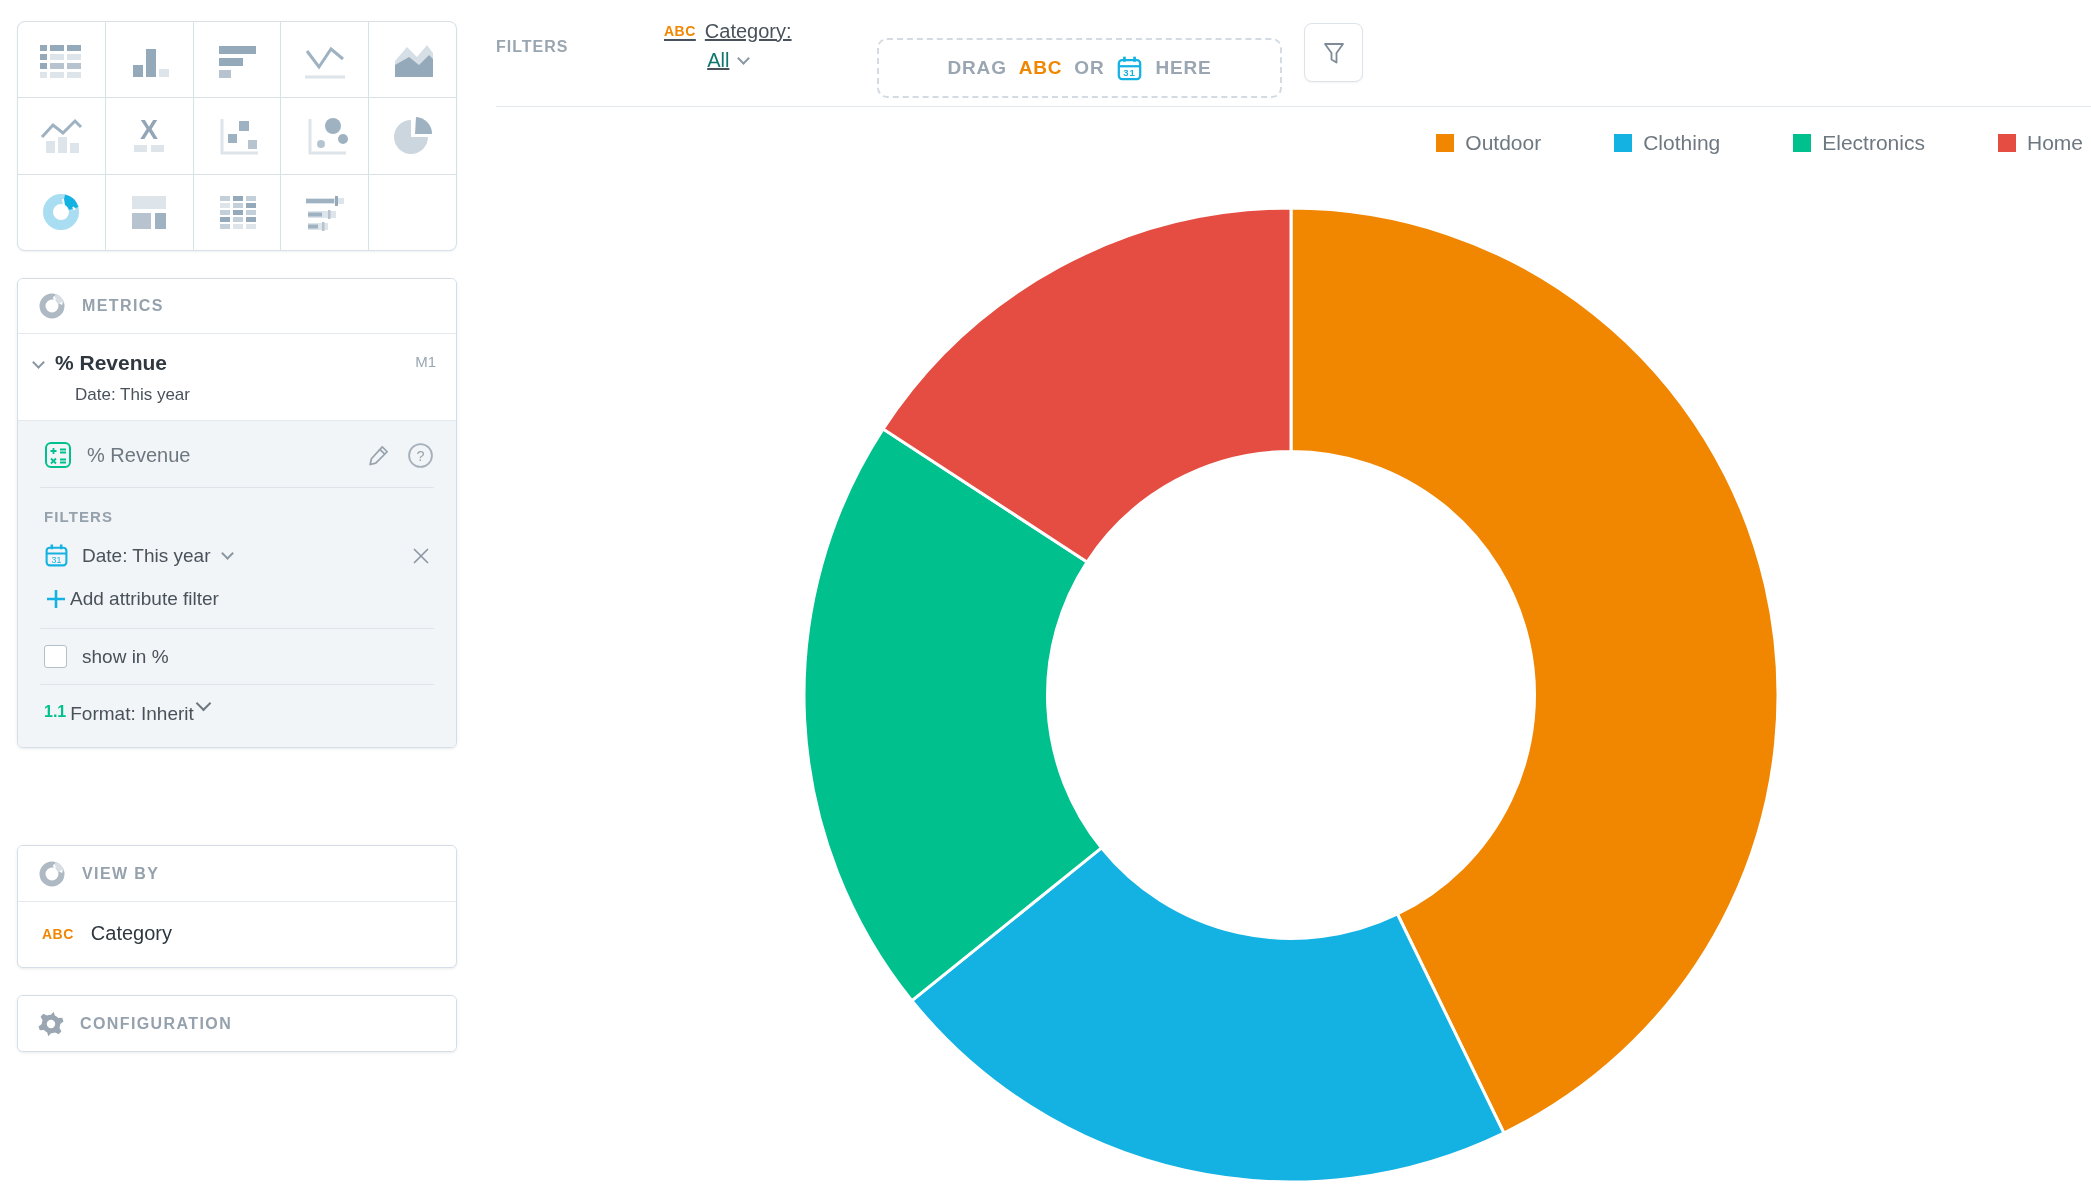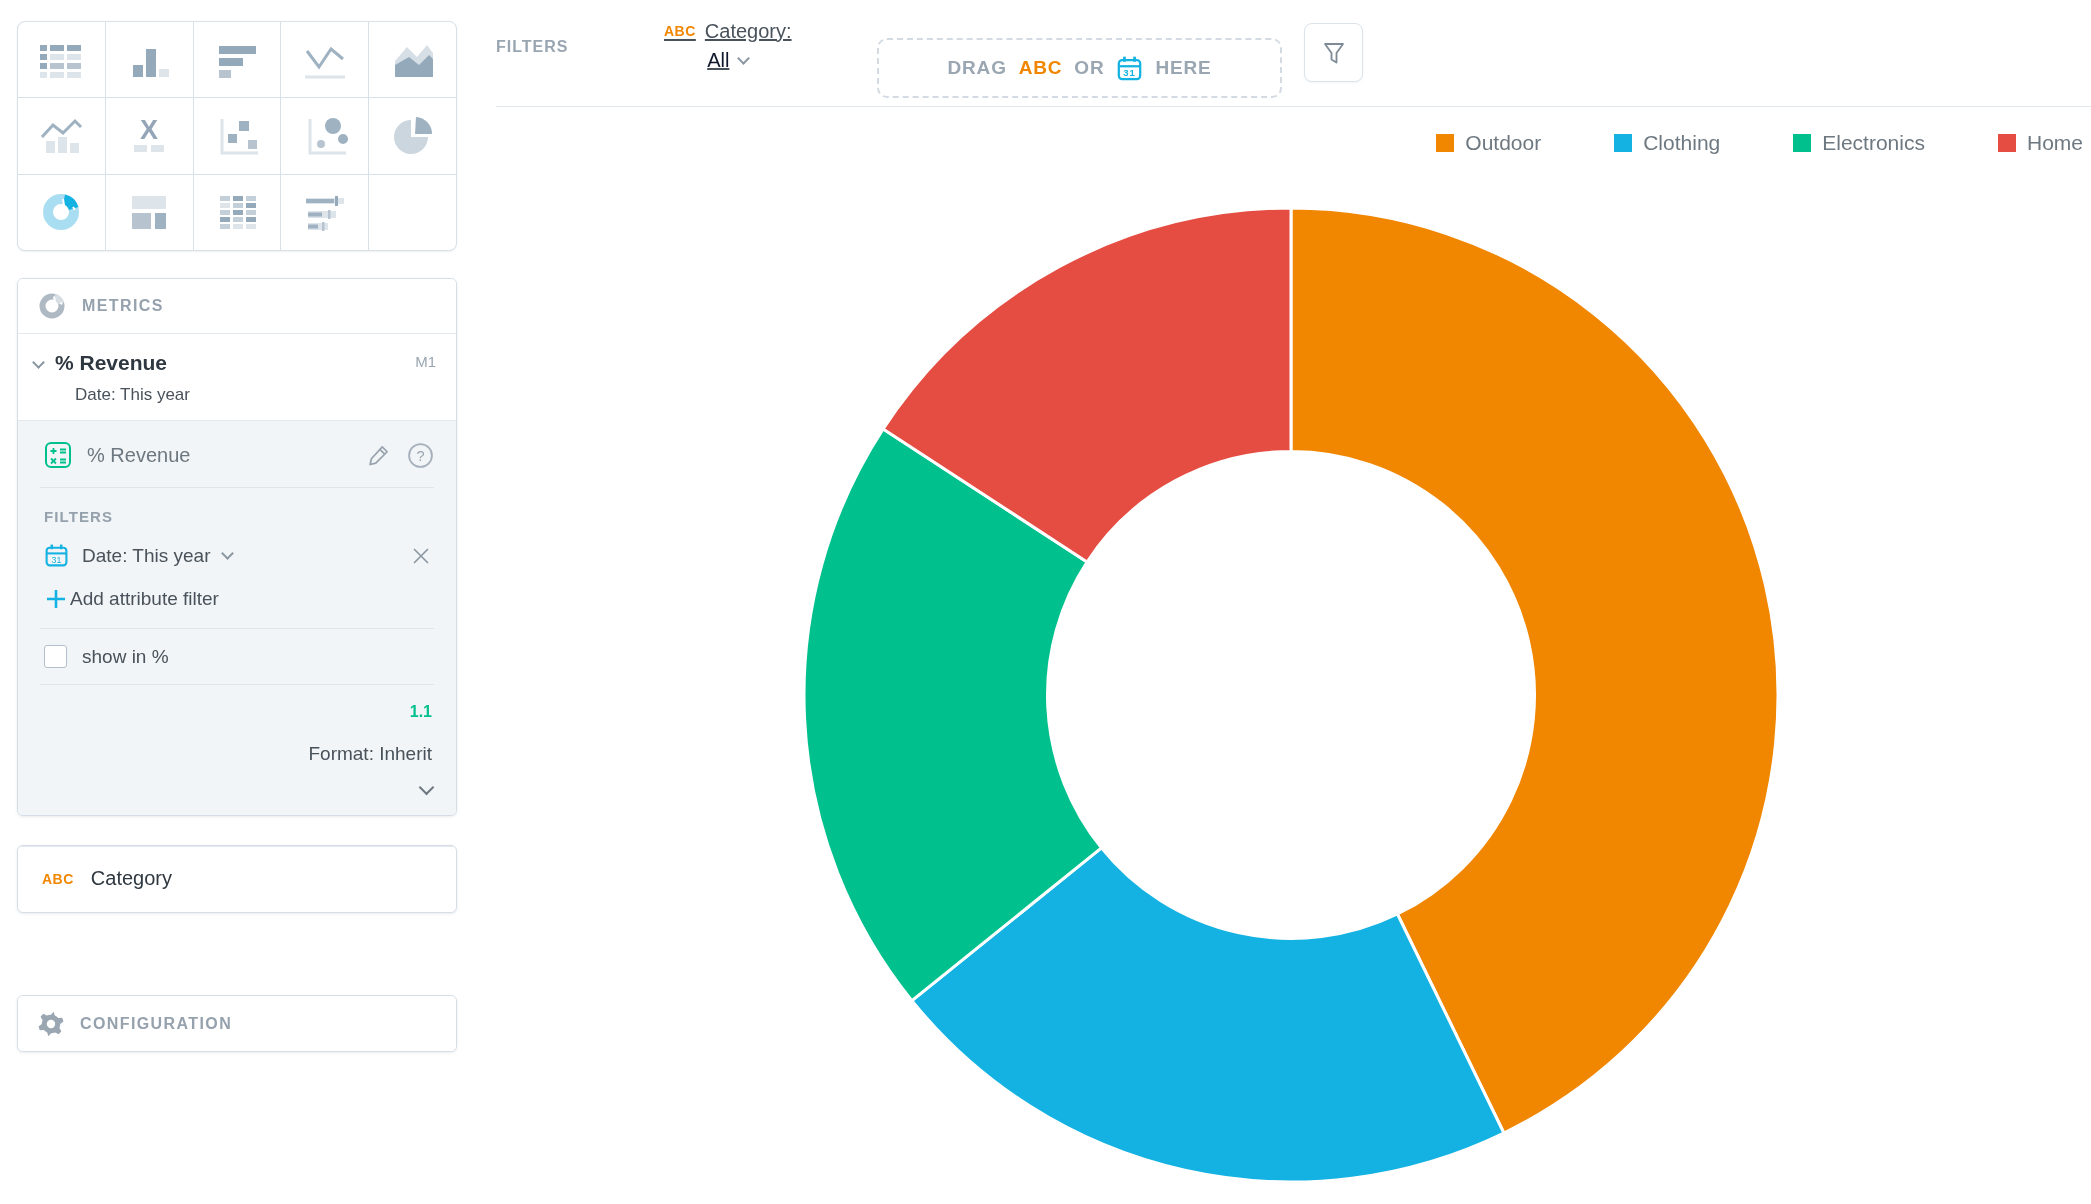--- a/index.html
+++ b/index.html
@@ -33,40 +33,40 @@
 
   .metric-body { background:#f2f5f7; padding-bottom:16px; }
   .calc-row { display:flex; align-items:center; gap:15px; padding:20px 22px 18px 26px; }
   .calc-name { font-size:20px; color:#6d7780; flex:1; }
   .inset-divider { border-top:1px solid #dee4ea; margin:0 22px; }
   .sub-label { font-size:15px; font-weight:bold; letter-spacing:1.1px; color:#95a1ad;
                padding:20px 26px 6px 26px; }
   .filter-row { display:flex; align-items:center; gap:13px; padding:12px 24px 12px 26px; font-size:19px; }
   .add-row { display:flex; align-items:flex-end; gap:3px; padding:8px 24px 18px 27px; font-size:19px; cursor:pointer; }
   .check-row { display:flex; align-items:center; gap:15px; padding:16px 24px 16px 26px; font-size:19px; }
-  .format-row { display:flex; align-items:flex-end; gap:22px; padding:18px 24px 6px 26px; font-size:19px; cursor:pointer;flex-direction:column; }
+  .format-row { display:flex; align-items:flex-start; gap:4px; padding:18px 24px 6px 26px; font-size:19px; cursor:pointer; }
   .green { color:var(--green,#00c18d); font-weight:bold; font-size:16px; }
 
   .chev { width:9px; height:9px; border-right:2px solid #8a96a1; border-bottom:2px solid #8a96a1;
           transform:rotate(45deg); display:inline-block; margin-top:-5px; }
   .chev.big { width:11px; height:11px; border-width:2.5px; border-color:#6d7780; }
 
   .checkbox { width:23px; height:23px; border:1.5px solid #b4bfca; border-radius:3px; background:#fff; cursor:pointer; }
 
   .viewby-row { display:flex; align-items:center; gap:17px; padding:20px 22px 22px 24px;
                 border-top:1px solid #e3e9ee; }
   .abc-tag { font-size:14px; font-weight:bold; color:var(--orange,#f18600); letter-spacing:.5px; }
   .attr-name { font-size:20px; color:#2f3840; }
 
   
   #topbar-label { left:496px; top:38px; font-size:16px; font-weight:bold; letter-spacing:1px; color:#99a5b0; }
   #category-chip { left:664px; top:20px; text-align:right; cursor:pointer;text-decoration:underline; }
   #category-chip .l1 { font-size:20px; color:#49525b; }
   #category-chip .l1 .abc-tag { margin-right:9px; vertical-align:2px; }
-  #category-chip .l2 { font-size:20px; color:#0f172a; margin-top:6px; display:flex; justify-content:center; align-items:center; gap:10px; }
+  #category-chip .l2 { font-size:20px; color:#0f766e; margin-top:6px; display:flex; justify-content:center; align-items:center; gap:10px; }
   #dropzone { left:877px; top:38px; width:405px; height:60px; border:2px dashed #d3dae1; border-radius:10px;
               display:flex; align-items:center; justify-content:center; gap:12px;
               font-size:19px; font-weight:bold; letter-spacing:.8px; color:#9aa6b1; cursor:default; }
   #dropzone .abc-tag { font-size:19px; letter-spacing:.8px; }
   #funnel-btn { left:1304px; top:23px; width:59px; height:59px; background:#fff; border:1px solid #dde3ea;
                 border-radius:8px; display:flex; align-items:center; justify-content:center; cursor:pointer;
                 box-shadow:0 1px 2px rgba(40,60,80,.06); }
   #topbar-divider { left:496px; top:106px; width:1595px; height:1px; background:#e3e8ed; }
 
   
@@ -326,20 +326,28 @@
 
     <div class="format-row">
       <span class="green">1.1</span>
       <span>Format: Inherit</span>
       <span class="chev big"></span>
     </div>
   </div>
 </div>
 
 <div id="viewby-panel" class="panel abs">
+  <div class="panel-head">
+    <svg width="30" height="30" viewBox="0 0 30 30">
+      <circle cx="15" cy="15" r="9.5" fill="none" stroke="#aeb9c4" stroke-width="6"></circle>
+      <path d="M17.5 6 A9.5 9.5 0 0 1 24 12.5" fill="none" stroke="#d7dee4" stroke-width="6"></path>
+      <path d="M17 5.5 L18.5 15 M23.5 11.5 L25 13.5" stroke="#fff" stroke-width="2"></path>
+    </svg>
+    <span class="panel-title">VIEW BY</span>
+  </div>
   <div class="viewby-row">
     <span class="abc-tag">ABC</span>
     <span class="attr-name">Category</span>
   </div>
 </div>
 
 <div id="config-panel" class="panel abs">
   <div class="panel-head">
     <svg width="28" height="28" viewBox="0 0 28 28">
       <path d="M14 1.5 L16 5 A9.5 9.5 0 0 1 19.8 6.6 L23.7 5.6 L25.7 9 L23 12 a9.5 9.5 0 0 1 0 4 L25.7 19 L23.7 22.4 L19.8 21.4 A9.5 9.5 0 0 1 16 23 L14 26.5 L12 23 A9.5 9.5 0 0 1 8.2 21.4 L4.3 22.4 L2.3 19 L5 16 a9.5 9.5 0 0 1 0 -4 L2.3 9 L4.3 5.6 L8.2 6.6 A9.5 9.5 0 0 1 12 5 Z" fill="#9aa7b2" transform="rotate(12 14 14)"></path>

